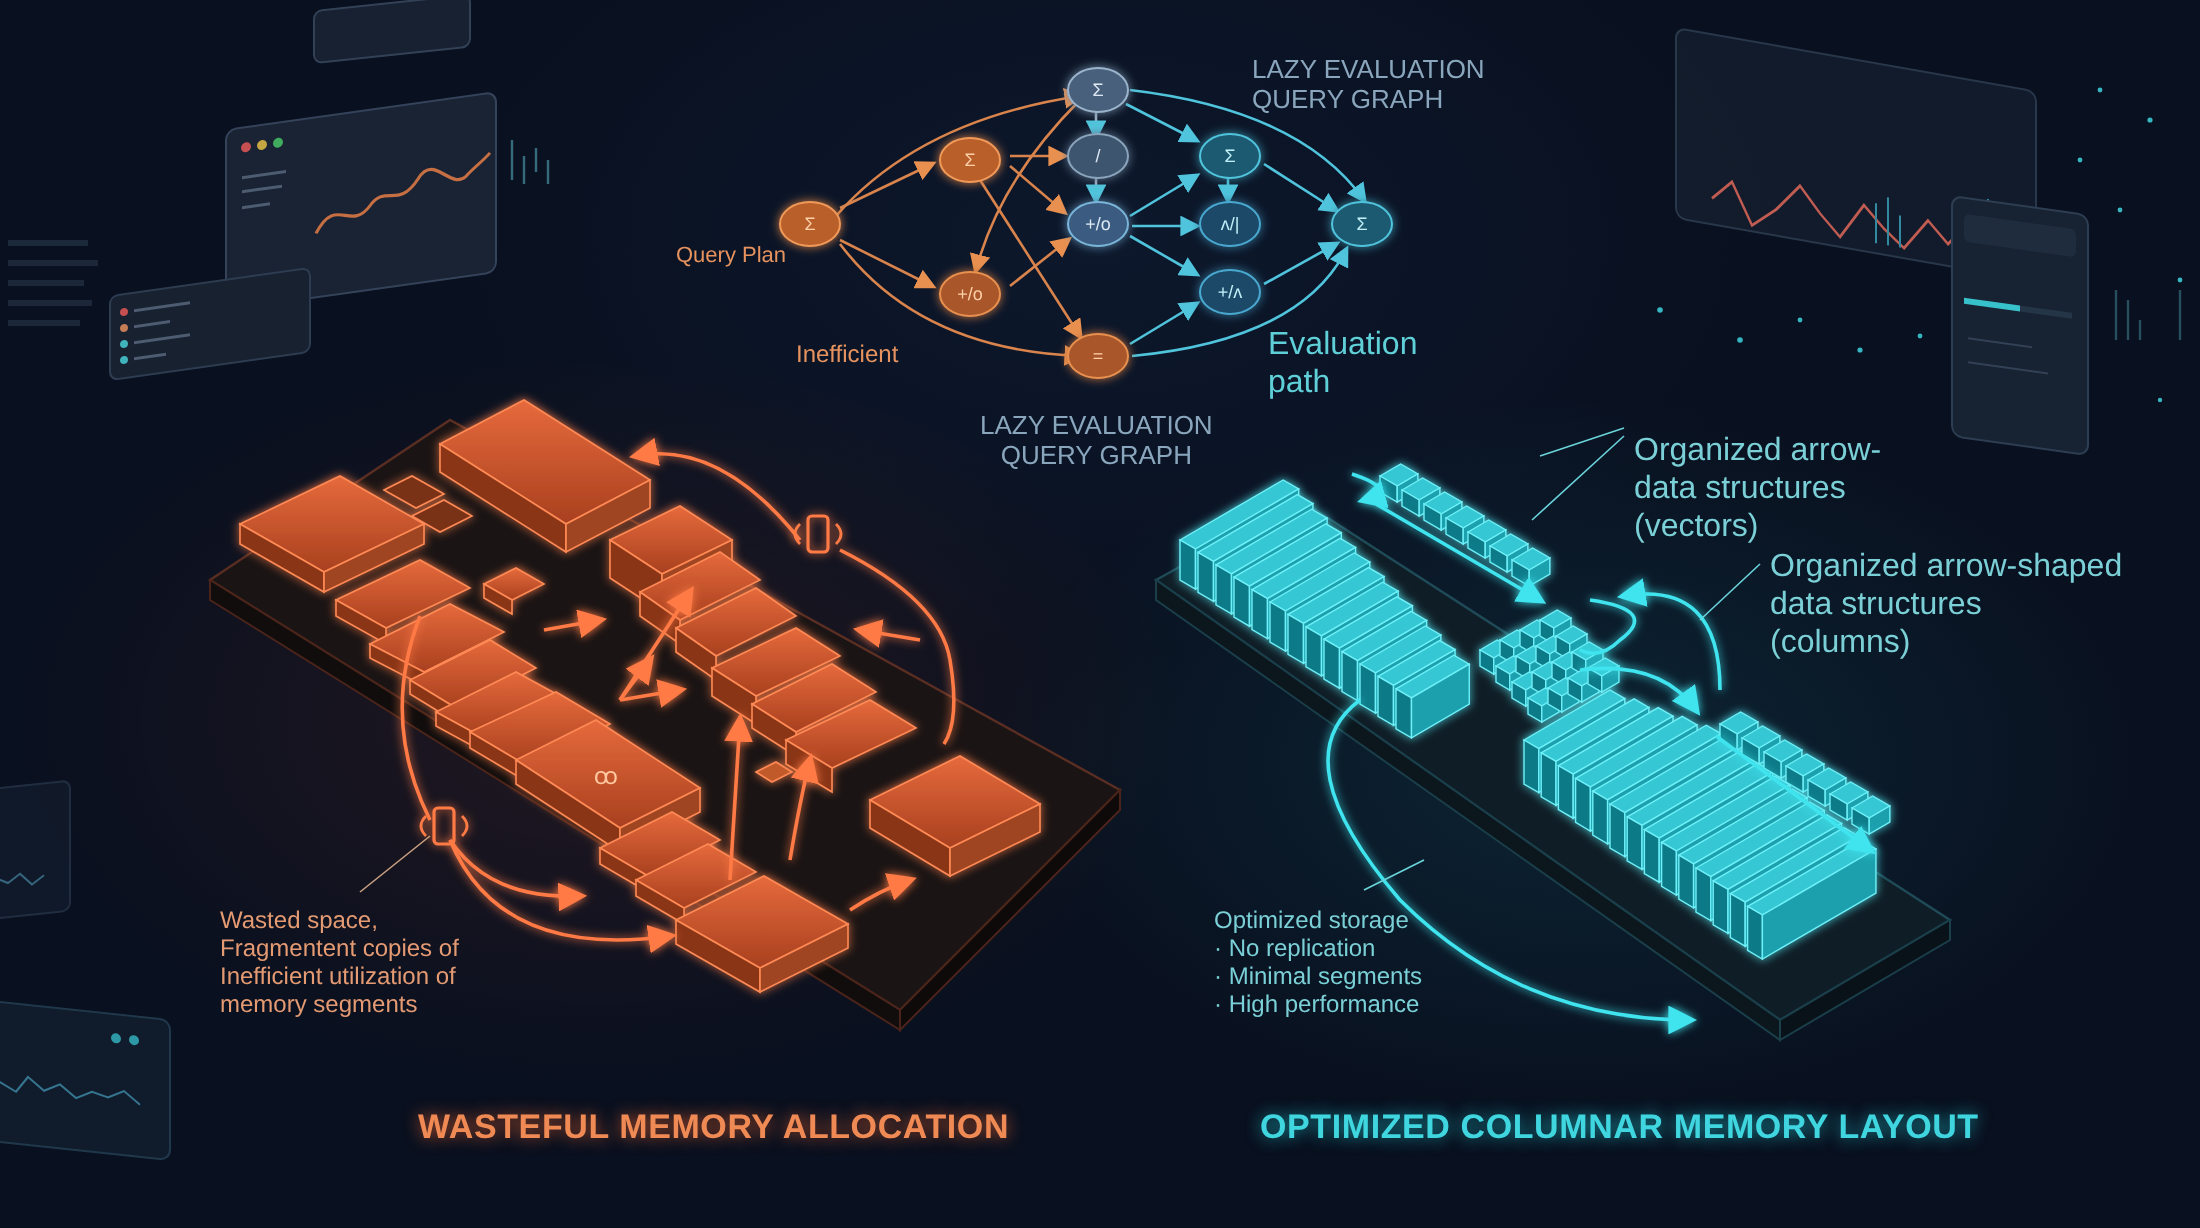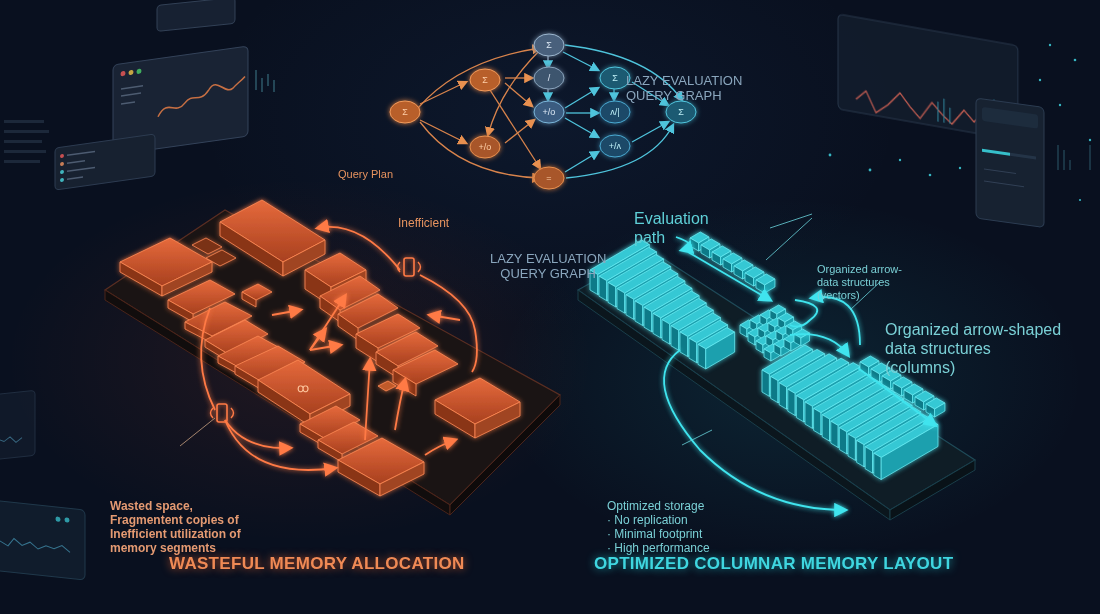--- a/index.html
+++ b/index.html
@@ -3,26 +3,26 @@
 <meta charset="utf-8">
 <style>
   html,body{margin:0;padding:0;}
   body{width:1100px;height:614px;overflow:hidden;background:#0a1020;font-family:"Liberation Sans",sans-serif;position:relative;}
   .bg{position:absolute;inset:0;background:
       radial-gradient(ellipse 420px 260px at 300px 360px, rgba(255,90,40,0.10), transparent 70%),
       radial-gradient(ellipse 420px 260px at 790px 380px, rgba(40,220,230,0.10), transparent 70%),
       radial-gradient(ellipse 500px 300px at 550px 120px, rgba(60,120,200,0.08), transparent 70%),
       #09101f;}
   svg.main{position:absolute;left:0;top:0;}
-  .lbl{position:absolute;white-space:pre-line;line-height:1.18;margin-top:46px;}
+  .lbl{position:absolute;white-space:pre-line;line-height:1.18;}
   .orange{color:#e7935f;}
   .cyan{color:#5fd0d8;}
   .slate{color:#8aa6bd;}
   .title{position:absolute;font-weight:bold;font-size:17px;letter-spacing:0.3px;}
-  .title.o{color:#f08a55;text-shadow:0 0 8px rgba(255,110,50,0.7);}
+  .title.o{color:#f08a55;text-shadow:0 0 8px rgba(255,110,50,0.7);margin-left:40px;}
   .title.c{color:#3fd6e0;text-shadow:0 0 8px rgba(40,220,230,0.7);}
 </style>
 </head>
 <body>
 
 <div class="bg"></div>
 
 <svg class="main" width="1100" height="614" viewBox="0 0 1100 614">
   <defs>
     <filter id="glowO" x="-50%" y="-50%" width="200%" height="200%">
@@ -546,29 +546,29 @@
 
 <div class="lbl slate" style="left:626px;top:27px;font-size:13px;">LAZY EVALUATION
 QUERY GRAPH</div>
 <div class="lbl slate" style="left:490px;top:205px;font-size:13px;text-align:center;">LAZY EVALUATION
 QUERY GRAPH</div>
 <div class="lbl orange" style="left:338px;top:122px;font-size:11px;text-align:right;">Query Plan</div>
 <div class="lbl orange" style="left:398px;top:170px;font-size:12px;">Inefficient</div>
 <div class="lbl cyan" style="left:634px;top:164px;font-size:16px;">Evaluation
 path</div>
 
-<div class="lbl orange" style="left:110px;top:453px;font-size:12px;color:#e49a72;font-weight:bold;">Wasted space,
+<div class="lbl orange" style="left:110px;top:453px;font-size:12px;color:#e49a72;">Wasted space,
 Fragmentent copies of
 Inefficient utilization of
 memory segments</div>
-<div class="lbl cyan" style="left:817px;top:217px;font-size:11px;color:#7ad0d6;">Organized arrow-
+<div class="lbl cyan" style="left:817px;top:217px;font-size:16px;color:#7ad0d6;">Organized arrow-
 data structures
 (vectors)</div>
 <div class="lbl cyan" style="left:885px;top:275px;font-size:16px;color:#7ad0d6;">Organized arrow-shaped
 data structures
 (columns)</div>
 <div class="lbl cyan" style="left:607px;top:453px;font-size:12px;color:#7ad0d6;">Optimized storage
 · No replication
-· Minimal footprint
+· Minimal segments
 · High performance</div>
 
 <div class="title o" style="left:169px;top:554px;">WASTEFUL MEMORY ALLOCATION</div>
-<div class="title c" style="left:594px;top:554px;">OPTIMIZED COLUMNAR MEMORY LAYOUT</div>
+<div class="title c" style="left:630px;top:554px;">OPTIMIZED COLUMNAR MEMORY LAYOUT</div>
 
 </body></html>

